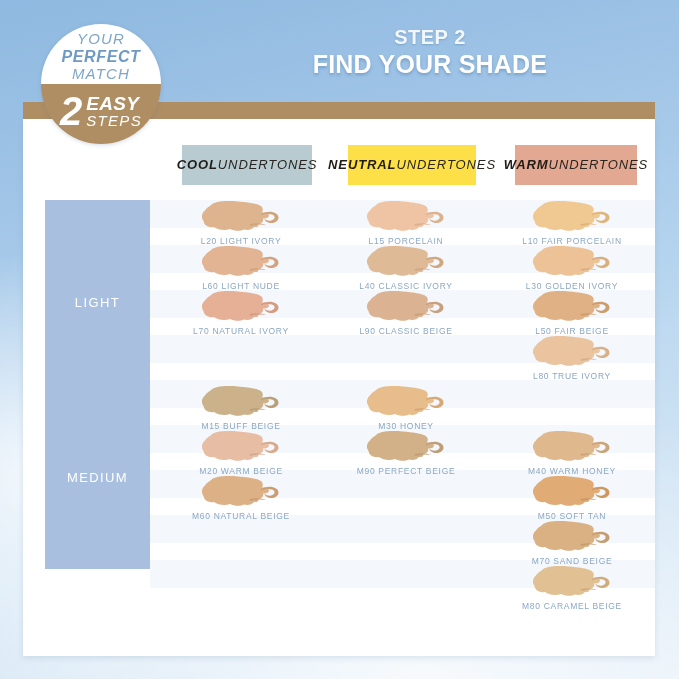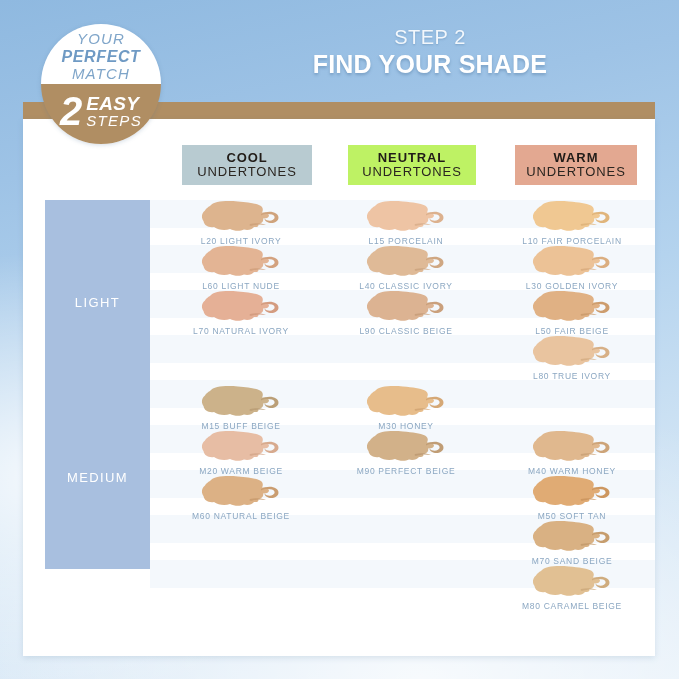--- a/index.html
+++ b/index.html
@@ -12,21 +12,21 @@
       linear-gradient(168deg, #8fb9e0 0%, #9ec3e6 22%, #b4d3ee 48%, #cfe3f4 72%, #e4eff9 100%);
     position:relative;
   }
 
   
   #header-title {
     position:absolute; left:200px; top:26px; width:460px;
     text-align:center; color:#ffffff;
   }
   #step-label {
-    font-size:20px; font-weight:normal; letter-spacing:0.5px;
+    font-size:20px; font-weight:bold; letter-spacing:0.5px;
     color:#f2f7fc; text-shadow:0 1px 2px rgba(70,110,150,0.35);
   }
   #main-title {
     font-size:25px; font-weight:bold; letter-spacing:0.2px; line-height:1.06;
     margin-top:2px; color:#ffffff; text-shadow:0 2px 3px rgba(70,110,150,0.40);
   }
 
   
   #tan-bar {
     position:absolute; left:23px; top:102px; width:632px; height:17px;
@@ -61,22 +61,23 @@
   .badge-l2 { font-size:16px; color:#6f9ac4; letter-spacing:0.6px; font-weight:bold; }
   .badge-l3 { font-size:15px; color:#7fa5c9; letter-spacing:1.2px; font-weight:400; }
   #badge-num { font-size:40px; font-weight:bold; color:#ffffff; line-height:0.92; }
   #badge-words { display:flex; flex-direction:column; line-height:1.02; }
   #badge-easy { font-size:19px; font-weight:bold; color:#ffffff; letter-spacing:0.3px; }
   #badge-steps { font-size:15px; color:#ffffff; letter-spacing:1.3px; }
 
   
   .col-header {
     position:absolute; top:145px; height:40px;
-    display:flex; flex-direction:column; align-items:center; justify-content:center;
+    display:flex; flex-direction:row; align-items:center; justify-content:center;
     line-height:1.08;
+    font-style:italic;
   }
   .ch-strong { font-size:13px; font-weight:bold; color:#211c18; letter-spacing:0.9px; }
   .ch-light  { font-size:13px; font-weight:400; color:#2a2520; letter-spacing:0.9px; }
   #col-header-cool    { left:182px; width:130px; background:#b8cbd1; }
   #col-header-neutral { left:348px; width:128px; background:#e8e4d8; }
   #col-header-warm    { left:515px; width:122px; background:#e3a891; }
 
   
   .level-block {
     position:absolute; left:45px; width:105px;
@@ -133,21 +134,21 @@
       <span id="badge-easy">EASY</span>
       <span id="badge-steps">STEPS</span>
     </div>
   </div>
 </div>
 
 <div class="col-header" id="col-header-cool" style="background: rgb(184, 203, 209);">
   <span class="ch-strong">COOL</span>
   <span class="ch-light">UNDERTONES</span>
 </div>
-<div class="col-header" id="col-header-neutral" style="background: #bef264;">
+<div class="col-header" id="col-header-neutral" style="background: #fde047;">
   <span class="ch-strong">NEUTRAL</span>
   <span class="ch-light">UNDERTONES</span>
 </div>
 <div class="col-header" id="col-header-warm" style="background: rgb(227, 168, 145);">
   <span class="ch-strong">WARM</span>
   <span class="ch-light">UNDERTONES</span>
 </div>
 
 <div class="level-block" id="level-light" style="background: rgb(168, 191, 223);">LIGHT</div>
 <div class="level-block" id="level-medium" style="background: rgb(168, 191, 223);">MEDIUM</div>

